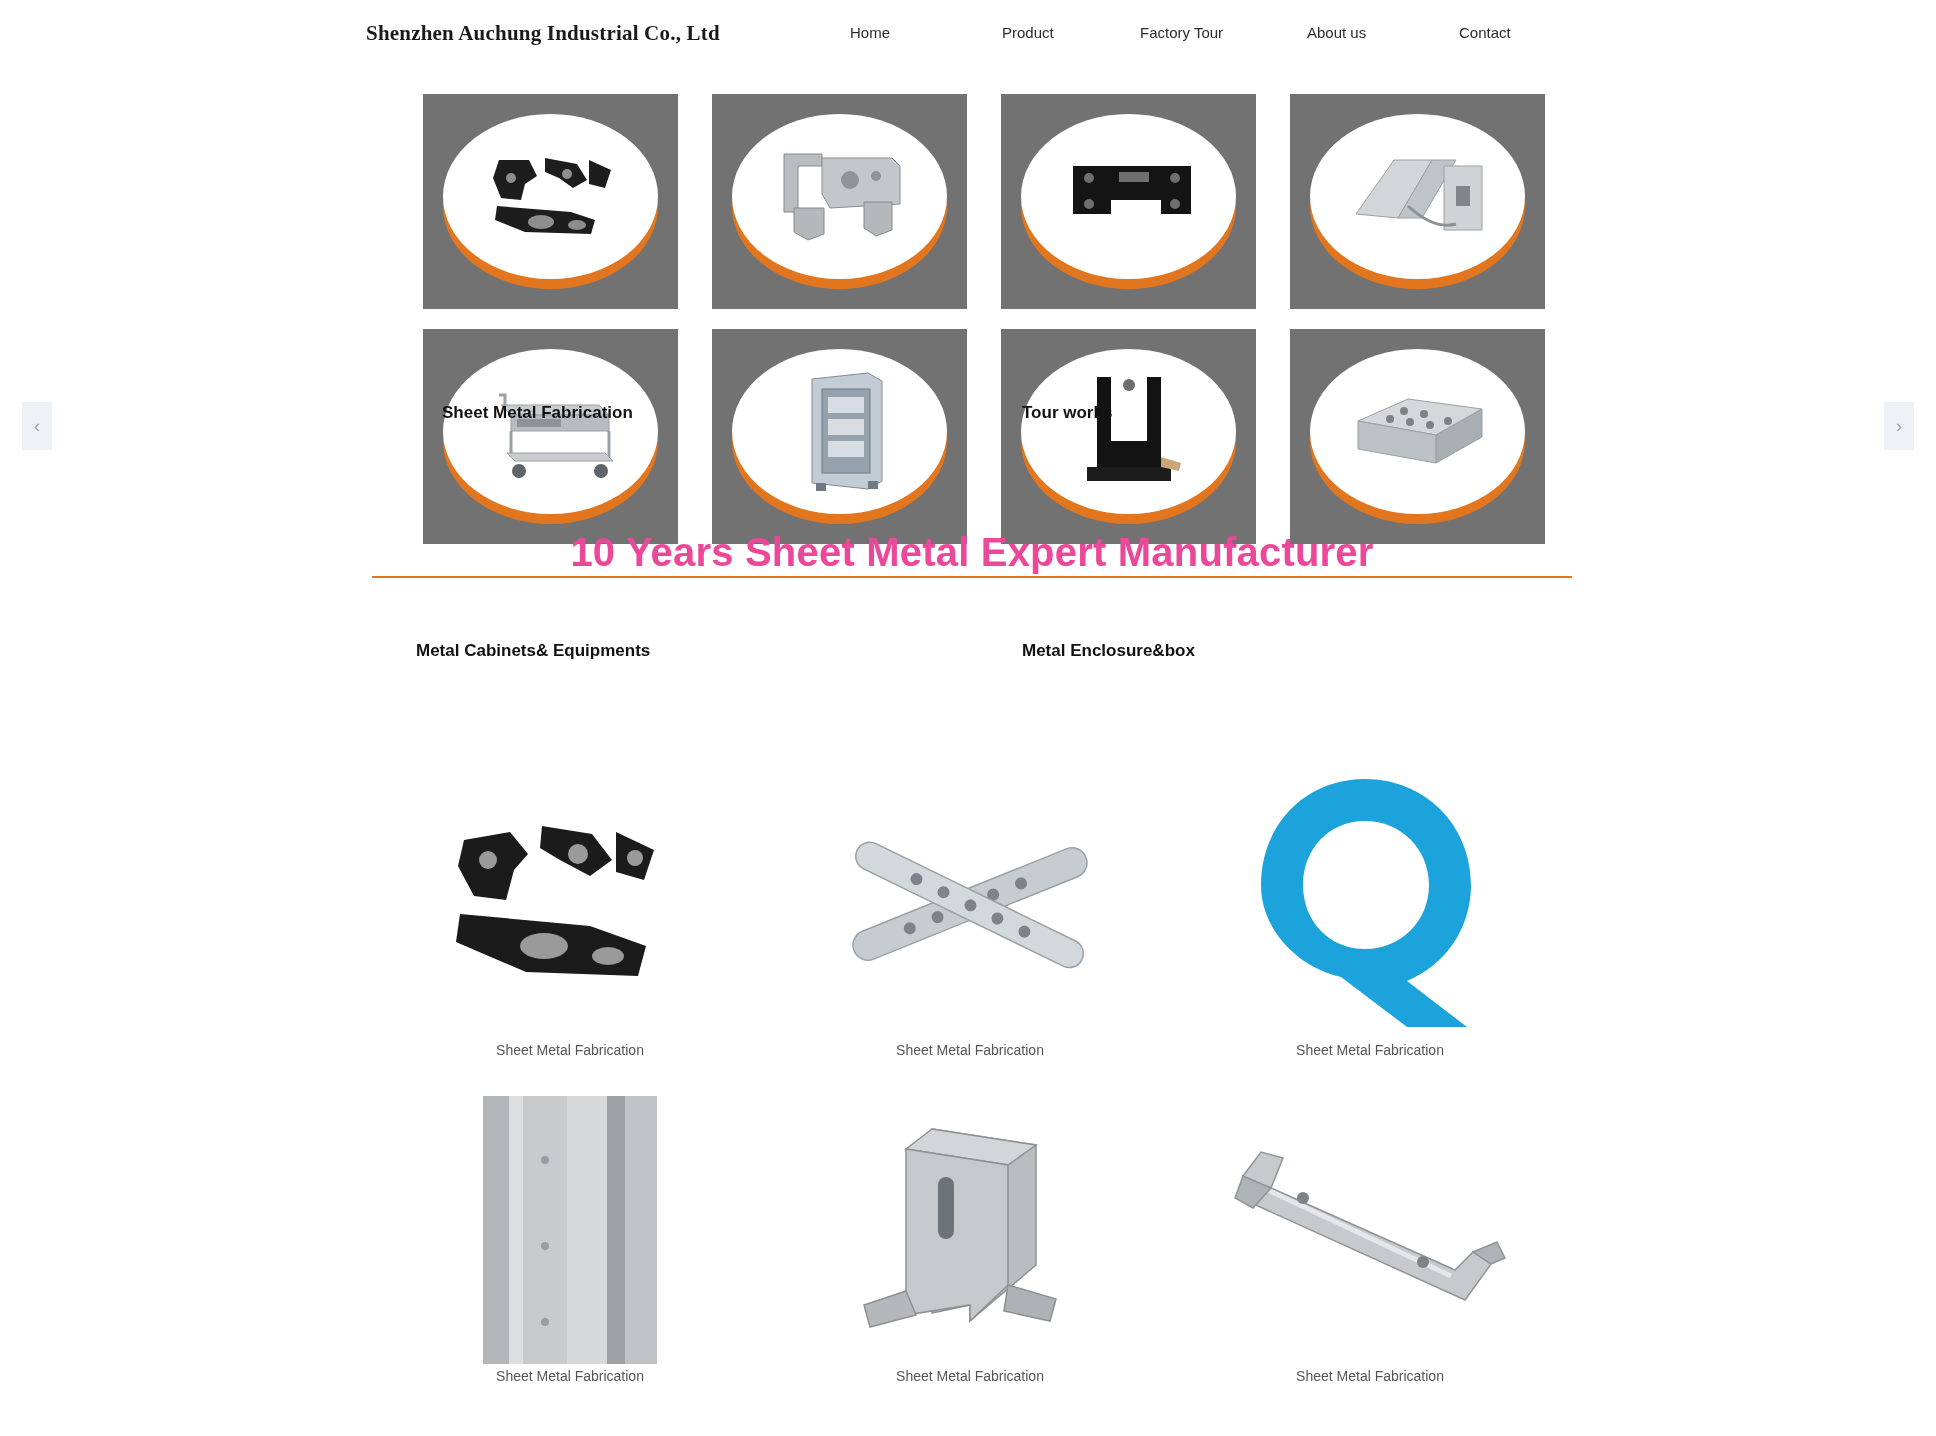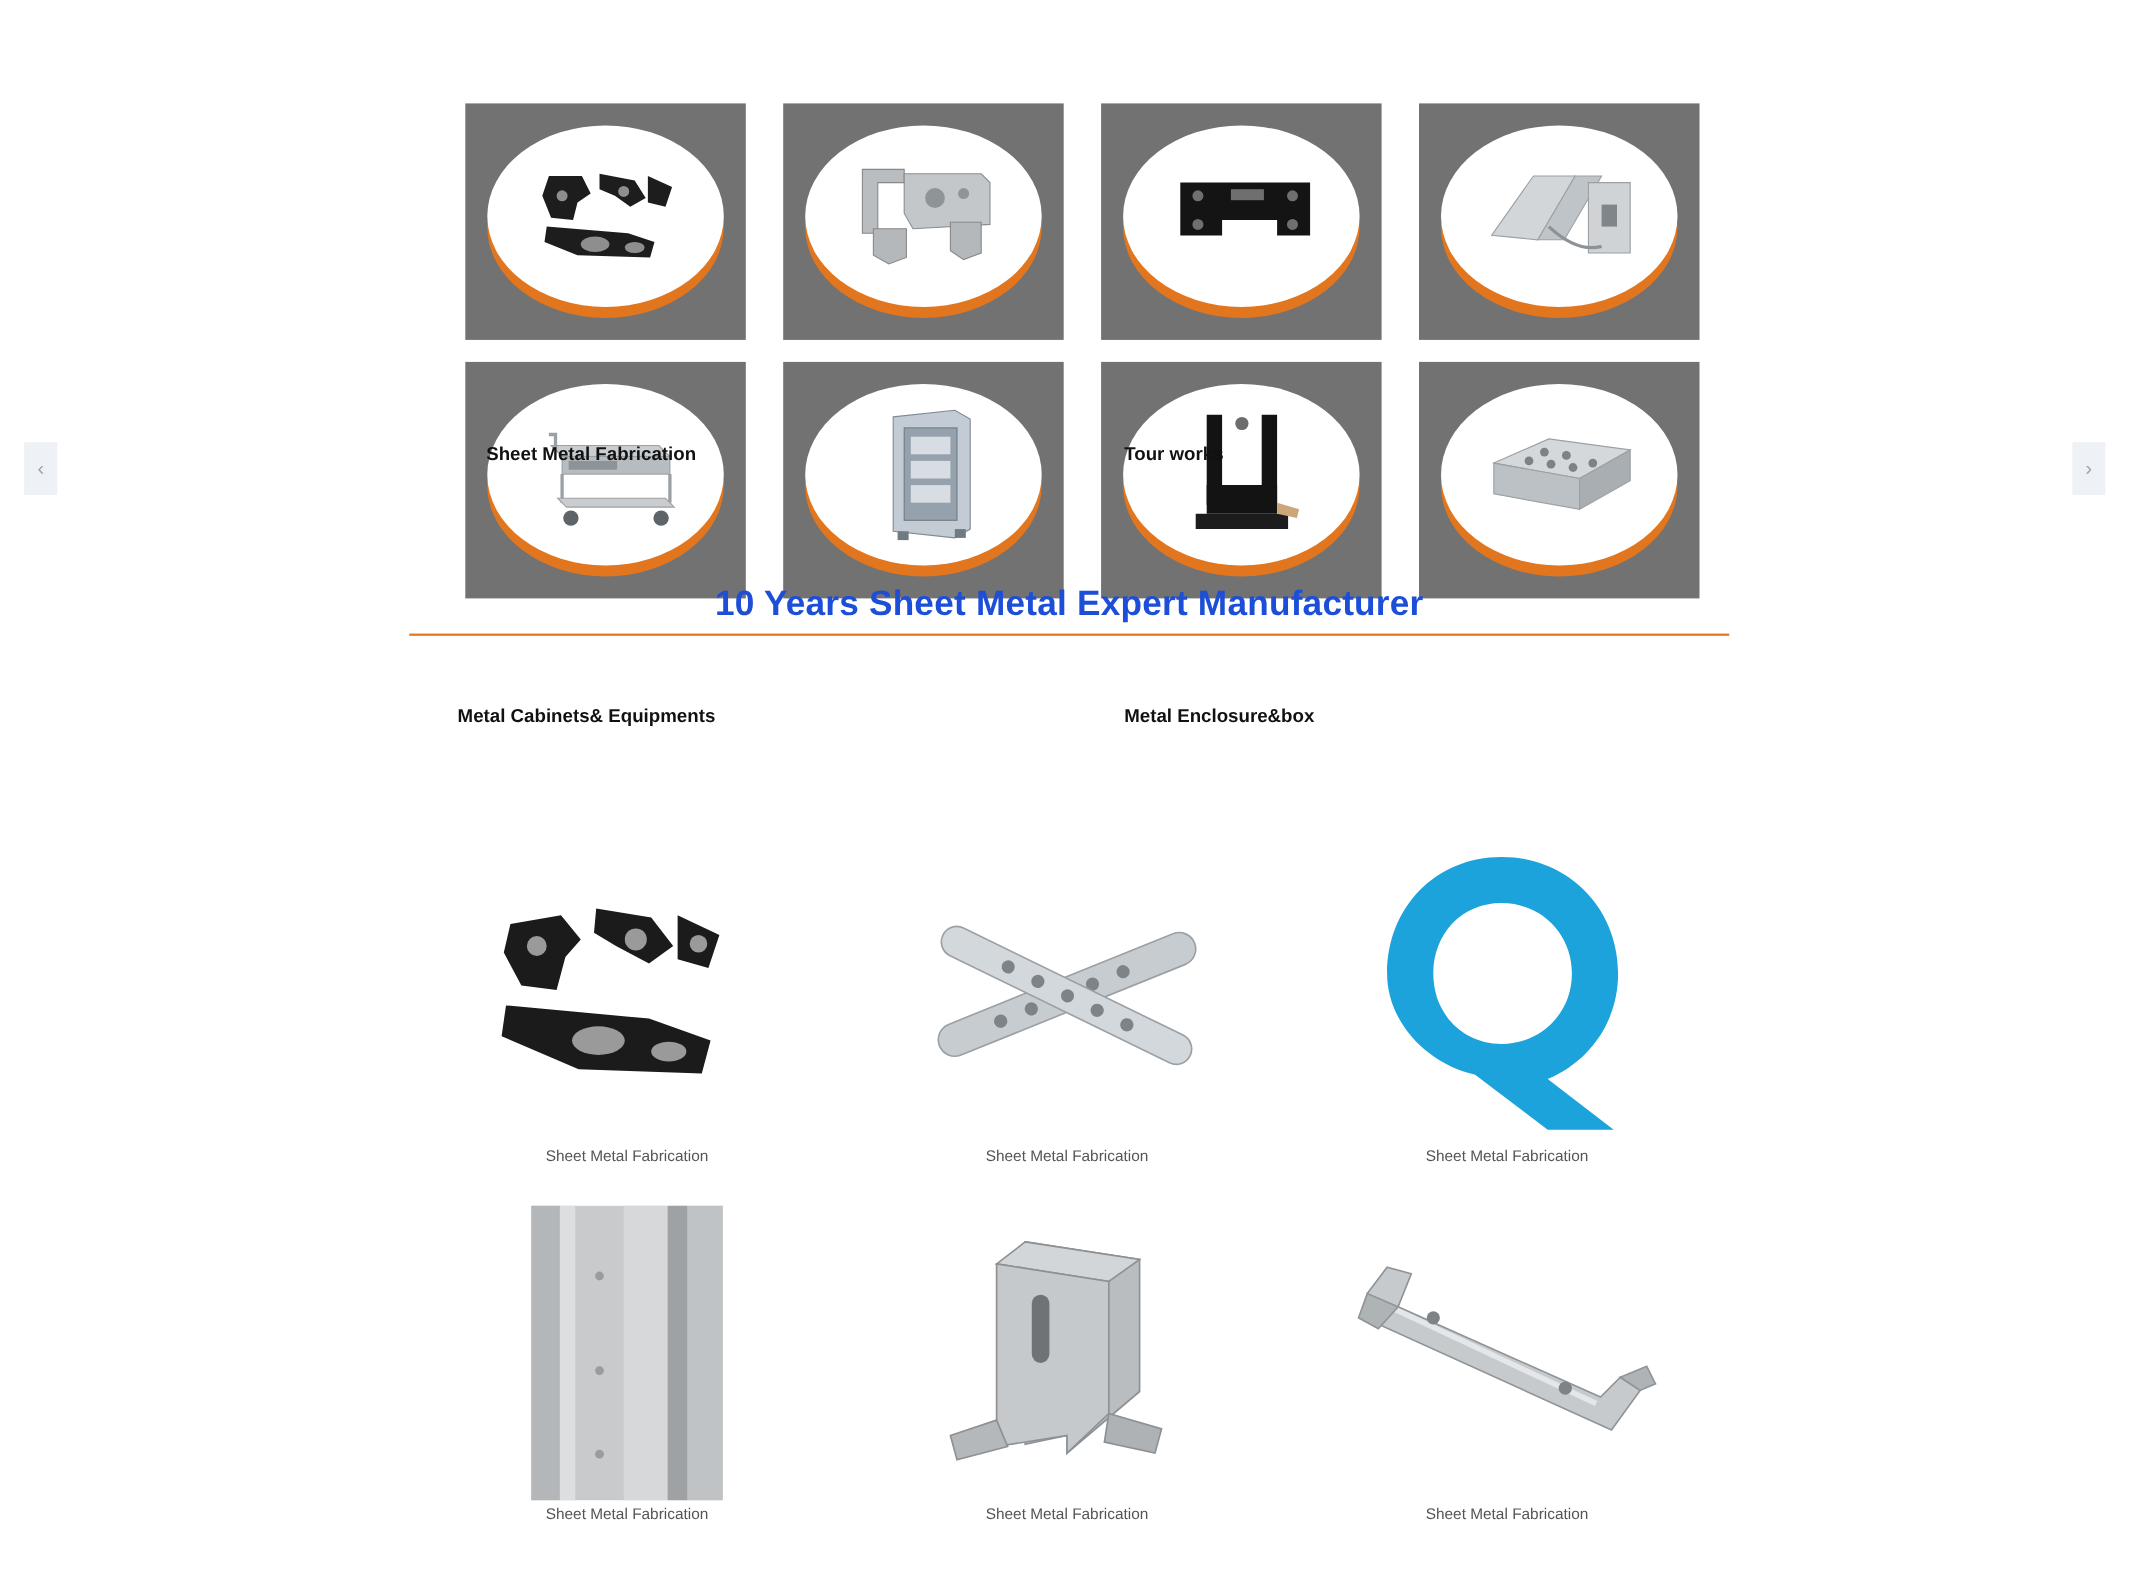--- a/index.html
+++ b/index.html
@@ -54,21 +54,21 @@
     background: #e2761f;
   }
   .tile-caption {
     position: absolute;
     font-size: 17px; font-weight: bold; color: #111; white-space: nowrap;
     font-family: "Liberation Sans", sans-serif;
   }
   .headline {
     position: absolute; left: 0; top: 436px; width: 1200px;
     text-align: center;
-    font-size: 32px; font-weight: bold; color: #1d4ed8;
+    font-size: 40px; font-weight: bold; color: #ec4899;
     letter-spacing: 0.2px;
   }
   .headline-rule {
     position: absolute; left: 0; top: 482px; width: 1200px; height: 2px;
     background: #e2761f;
   }
   .arrow {
     position: absolute; top: 330px; width: 30px; height: 48px;
     background: #eef1f6; color: #9aa3ad;
     display: flex; align-items: center; justify-content: center;
@@ -97,20 +97,30 @@
   }
 
   
   svg { display: block; }
 </style>
 </head>
 <body>
 
 <div class="page">
 
+  <div class="header">
+    <div class="brand">Shenzhen Auchung Industrial Co., Ltd</div>
+    <div class="nav">
+      <div class="nav-item" style="left:30px;">Home</div>
+      <div class="nav-item" style="left:182px;">Product</div>
+      <div class="nav-item" style="left:320px;">Factory Tour</div>
+      <div class="nav-item" style="left:487px;">About us</div>
+      <div class="nav-item" style="left:639px;">Contact</div>
+    </div>
+  </div>
 
   <div class="banner">
 
     <div class="arrow left">
       <span>‹</span>
     </div>
     <div class="arrow right">
       <span>›</span>
     </div>
 

